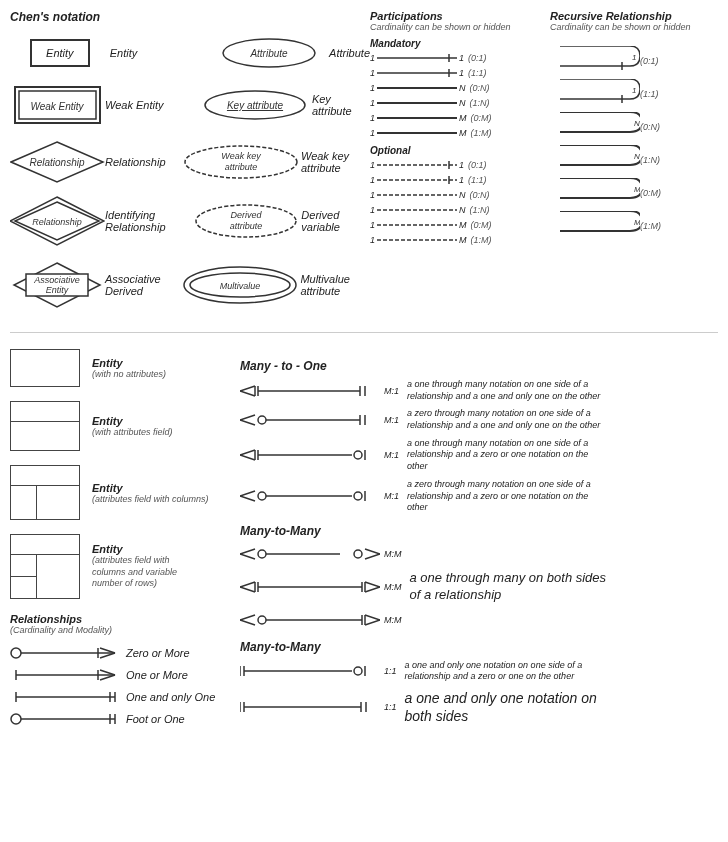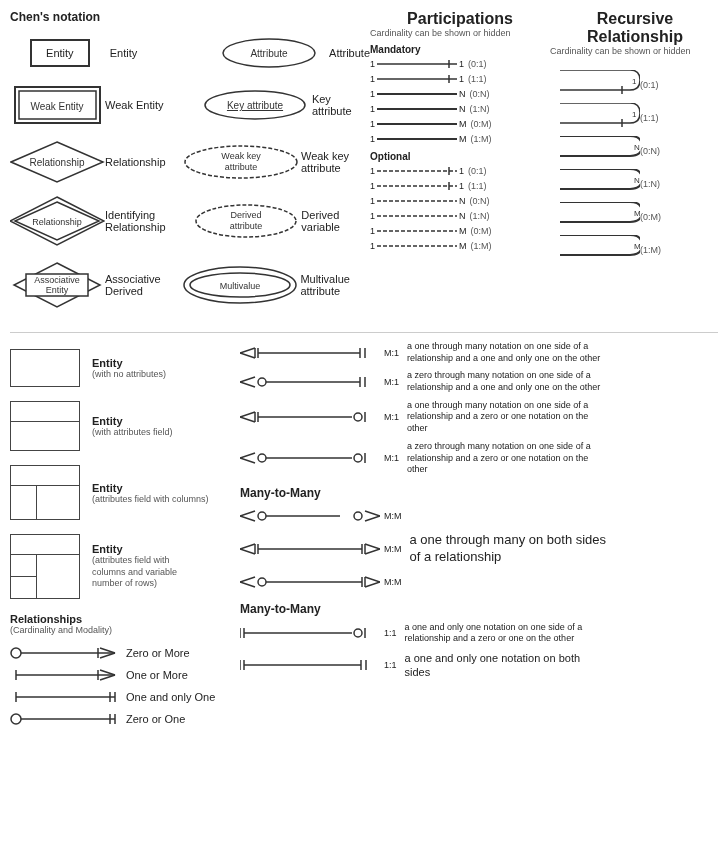--- a/index.html
+++ b/index.html
@@ -5,40 +5,40 @@
     * { box-sizing: border-box; margin: 0; padding: 0; }
     body {
       font-family: Arial, sans-serif;
       font-size: 11px;
       background: #fff;
       color: #222;
       width: 728px;
       min-height: 842px;
       padding: 10px;
     }
-    .page { width: 708px; }
+    .page { width: 708px; font-style: italic; }
 
     
     .section-title { font-size: 12px; font-weight: bold; margin-bottom: 4px; }
 
     .chen-row { display: flex; align-items: center; margin-bottom: 12px; }
     .chen-shape { width: 100px; display: flex; align-items: center; justify-content: center; }
     .chen-label { width: 100px; font-size: 11px; }
     .chen-attr { width: 120px; display: flex; align-items: center; justify-content: center; }
     .chen-attr-label { font-size: 11px; }
 
     
     .rect-entity {
       border: 2px solid #333;
       padding: 6px 14px;
       font-size: 11px;
       font-weight: normal;
     }
 
-    .part-title { font-size: 16px; font-weight: bold; text-align: center; }
+    .part-title { font-size: 11px; font-weight: bold; }
     .part-subtitle { font-size: 9px; color: #555; margin-bottom: 6px; }
   </style>
 </head>
 <body>
 
 <div class="page">
 
   <div style="display:flex; gap:0;">
 
     <div style="width:360px;">
@@ -404,26 +404,27 @@
         <span style="font-size:11px; margin-left:6px;">One and only One</span>
       </div>
 
       <div style="display:flex; align-items:center; margin-bottom:6px;">
         <svg width="110" height="16">
           <circle cx="6" cy="8" r="5" fill="white" stroke="#333" stroke-width="1.5"></circle>
           <line x1="11" y1="8" x2="105" y2="8" stroke="#333" stroke-width="1.5"></line>
           <line x1="100" y1="3" x2="100" y2="13" stroke="#333" stroke-width="1.5"></line>
           <line x1="105" y1="3" x2="105" y2="13" stroke="#333" stroke-width="1.5"></line>
         </svg>
-        <span style="font-size:11px; margin-left:6px;">Zero or One</span>
+        <span style="font-size:11px; margin-left:6px;">Foot or One</span>
       </div>
     </div>
 
     <div style="flex:1;">
 
+      <div style="font-size:12px; font-weight:bold; margin-bottom:6px; margin-top:18px;">Many - to - One</div>
 
       <div style="display:flex; align-items:center; margin-bottom:6px;">
         <svg width="140" height="20">
 
           <line x1="15" y1="5" x2="0" y2="10" stroke="#333" stroke-width="1.5"></line>
           <line x1="15" y1="15" x2="0" y2="10" stroke="#333" stroke-width="1.5"></line>
           <line x1="15" y1="5" x2="15" y2="15" stroke="#333" stroke-width="1.5"></line>
           <line x1="18" y1="5" x2="18" y2="15" stroke="#333" stroke-width="1.5"></line>
           <line x1="18" y1="10" x2="120" y2="10" stroke="#333" stroke-width="1.5"></line>
 
@@ -552,18 +553,18 @@
         <svg width="140" height="20">
 
           <line x1="0" y1="5" x2="0" y2="15" stroke="#333" stroke-width="1.5"></line>
           <line x1="4" y1="5" x2="4" y2="15" stroke="#333" stroke-width="1.5"></line>
           <line x1="4" y1="10" x2="121" y2="10" stroke="#333" stroke-width="1.5"></line>
 
           <line x1="121" y1="5" x2="121" y2="15" stroke="#333" stroke-width="1.5"></line>
           <line x1="126" y1="5" x2="126" y2="15" stroke="#333" stroke-width="1.5"></line>
         </svg>
         <span style="font-size:9px; margin-left:4px;">1:1</span>
-        <span style="font-size:11px; margin-left:8px; max-width:200px; line-height:1.3;">a one and only one notation on both sides</span>
+        <span style="font-size:14px; margin-left:8px; max-width:200px; line-height:1.3;">a one and only one notation on both sides</span>
       </div>
 
     </div>
   </div>
 </div>
 
 </body></html>

